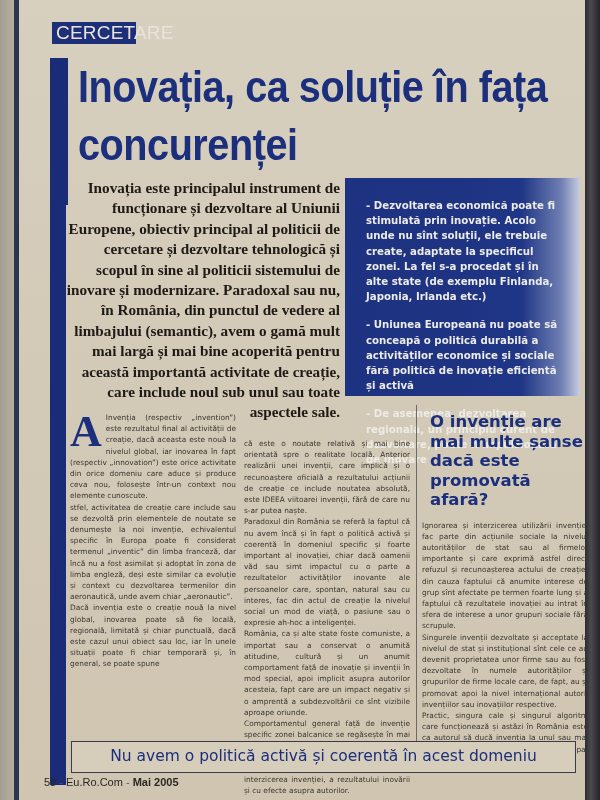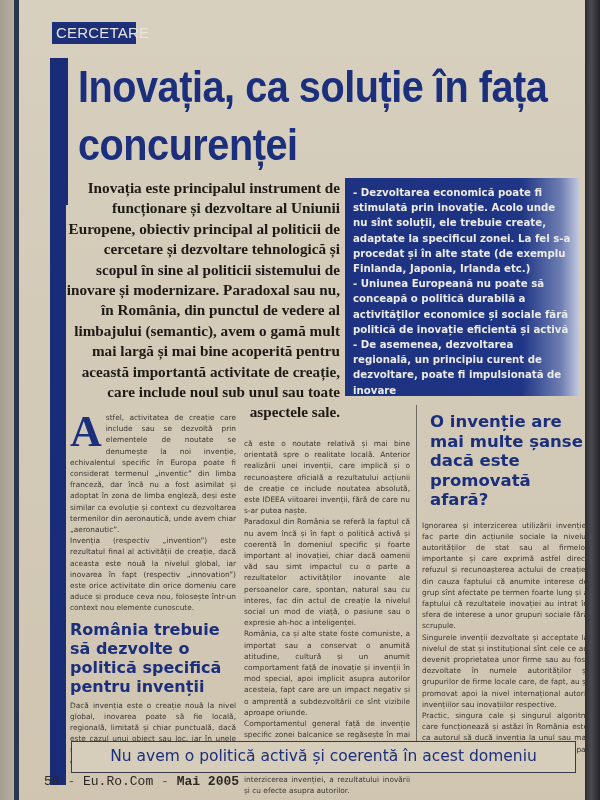--- a/index.html
+++ b/index.html
@@ -21,21 +21,21 @@
       position: absolute; left: 19px; top: 0; width: 566px; height: 800px;
       background: linear-gradient(180deg, #d8d0bf 0%, #d3cab8 40%, #cfc5b1 100%);
     }
     .right-edge {
       position: absolute; left: 585px; top: 0; width: 15px; height: 800px;
       background: linear-gradient(90deg, #2c2c30, #4a4a50 40%, #24242a);
     }
     .section-tag {
       position: absolute; left: 52px; top: 22px; width: 84px; height: 22px;
       background: #1d2f78; color: #e8e4dc;
-      font-family: "Liberation Sans", sans-serif; font-size: 15px;
+      font-family: "Liberation Sans", sans-serif; font-size: 19px;
       line-height: 22px; padding-left: 4px; letter-spacing: 0.2px;
     }
     .title-bar {
       position: absolute; left: 50px; top: 58px; width: 18px; height: 147px;
       background: #1a2c78;
     }
     .title {
       position: absolute; left: 78px; top: 58px; width: 500px;
       font-family: "Liberation Sans", sans-serif; font-weight: bold;
       color: #1c2f7c; font-size: 44px; line-height: 58px;
@@ -52,21 +52,21 @@
       color: #1e1a16; font-size: 15.2px; line-height: 20.4px;
       text-align: right;
     }
     .callout {
       position: absolute; left: 345px; top: 178px; width: 235px; height: 218px;
       background: linear-gradient(90deg, #1d3280 0%, #1f3585 75%, #6f7fb3 92%, #c9cde0 100%);
       padding: 7px 8px; color: #ecebe6;
       font-family: "DejaVu Sans", sans-serif; font-weight: bold;
       font-size: 10.2px; line-height: 15.2px;
     }
-    .callout p { margin: 0; }
+    .callout p { margin: 13px; }
     .col-bar {
       position: absolute; left: 50px; top: 400px; width: 16px; height: 385px;
       background: #1a2c78;
     }
     .col {
       position: absolute; top: 412px;
       font-family: "DejaVu Sans", sans-serif; color: #3a3631;
       font-size: 7.4px; line-height: 11.2px; text-align: justify;
     }
     .col p { margin: 0; text-indent: 0; }
@@ -94,22 +94,22 @@
     }
     .pullquote {
       position: absolute; left: 71px; top: 741px; width: 505px; height: 32px;
       border: 1.5px solid #3a3a48; background: #d6cdba;
       font-family: "DejaVu Sans", sans-serif; font-weight: normal;
       color: #1c2f7c; font-size: 15.5px; line-height: 29px; text-align: center;
       white-space: nowrap;
     }
     .footer {
       position: absolute; left: 44px; top: 776px;
-      font-family: Liberation Mono, monospace; color: #2a2825;
-      font-size: 13px; line-height: 12px;
+      font-family: Liberation Sans, sans-serif; color: #2a2825;
+      font-size: 11px; line-height: 12px;
     }
     .footer .sep { color: #5a5650; }
   </style>
 </head>
 <body>
 
 <div class="left-edge"></div>
 <div class="edge-line"></div>
 <div class="right-edge"></div>
 
@@ -129,23 +129,22 @@
 <div class="callout">
   <p>- Dezvoltarea economică poate fi stimulată prin inovație. Acolo unde nu sînt soluții, ele trebuie create, adaptate la specificul zonei. La fel s-a procedat și în alte state (de exemplu Finlanda, Japonia, Irlanda etc.)</p>
   <p>- Uniunea Europeană nu poate să conceapă o politică durabilă a activităților economice și sociale fără politică de inovație eficientă și activă</p>
   <p>- De asemenea, dezvoltarea regională, un principiu curent de dezvoltare, poate fi impulsionată de inovare</p>
 </div>
 
 <div class="col-bar"></div>
 
 <div class="col col1">
   <span class="dropcap">A</span>
+  <p>Invenția (respectiv „invention”) este rezultatul final al activității de creație, dacă aceasta este nouă la nivelul global, iar inovarea în fapt (respectiv „innovation”) este orice activitate din orice domeniu care aduce și produce ceva nou, folosește într-un context nou elemente cunoscute.</p>
   <p>stfel, activitatea de creație care include sau se dezvoltă prin elementele de noutate se denumește la noi invenție, echivalentul specific în Europa poate fi considerat termenul „inventic” din limba franceză, dar încă nu a fost asimilat și adoptat în zona de limba engleză, deși este similar ca evoluție și context cu dezvoltarea termenilor din aeronautică, unde avem chiar „aeronautic”.</p>
-  <p>Invenția (respectiv „invention”) este rezultatul final al activității de creație, dacă aceasta este nouă la nivelul global, iar inovarea în fapt (respectiv „innovation”) este orice activitate din orice domeniu care aduce și produce ceva nou, folosește într-un context nou elemente cunoscute.</p>
-  <h2 class="subhead">România trebuie să dezvolte o politică specifică pentru invenții</h2>
   <p>Dacă invenția este o creație nouă la nivel global, inovarea poate să fie locală, regională, limitată și chiar punctuală, dacă este cazul unui obiect sau loc, iar în unele situații poate fi chiar temporară și, în general, se poate spune</p>
 </div>
 
 <div class="col col2">
   <p>că este o noutate relativă și mai bine orientată spre o realitate locală. Anterior realizării unei invenții, care implică și o recunoaștere oficială a rezultatului acțiunii de creație ce include noutatea absolută, este IDEEA viitoarei invenții, fără de care nu s-ar putea naște.</p>
   <p>Paradoxul din România se referă la faptul că nu avem încă și în fapt o politică activă și coerentă în domeniul specific și foarte important al inovației, chiar dacă oamenii văd sau simt impactul cu o parte a rezultatelor activităților inovante ale persoanelor care, spontan, natural sau cu interes, fac din actul de creație la nivelul social un mod de viață, o pasiune sau o expresie ah-hoc a inteligenței.</p>
   <p>România, ca și alte state foste comuniste, a importat sau a conservat o anumită atitudine, cultură și un anumit comportament față de inovație și invenții în mod special, apoi implicit asupra autorilor acesteia, fapt care are un impact negativ și o amprentă a subdezvoltării ce sînt vizibile aproape oriunde.</p>
   <p>Comportamentul general față de invenție specific zonei balcanice se regăsește în mai toate țările foste sau actual comuniste, este aproximativ același și include în aceeași ordine negația, limitarea, ignorarea și interzicerea invenției, a rezultatului inovării și cu efecte asupra autorilor.</p>
 </div>
 

